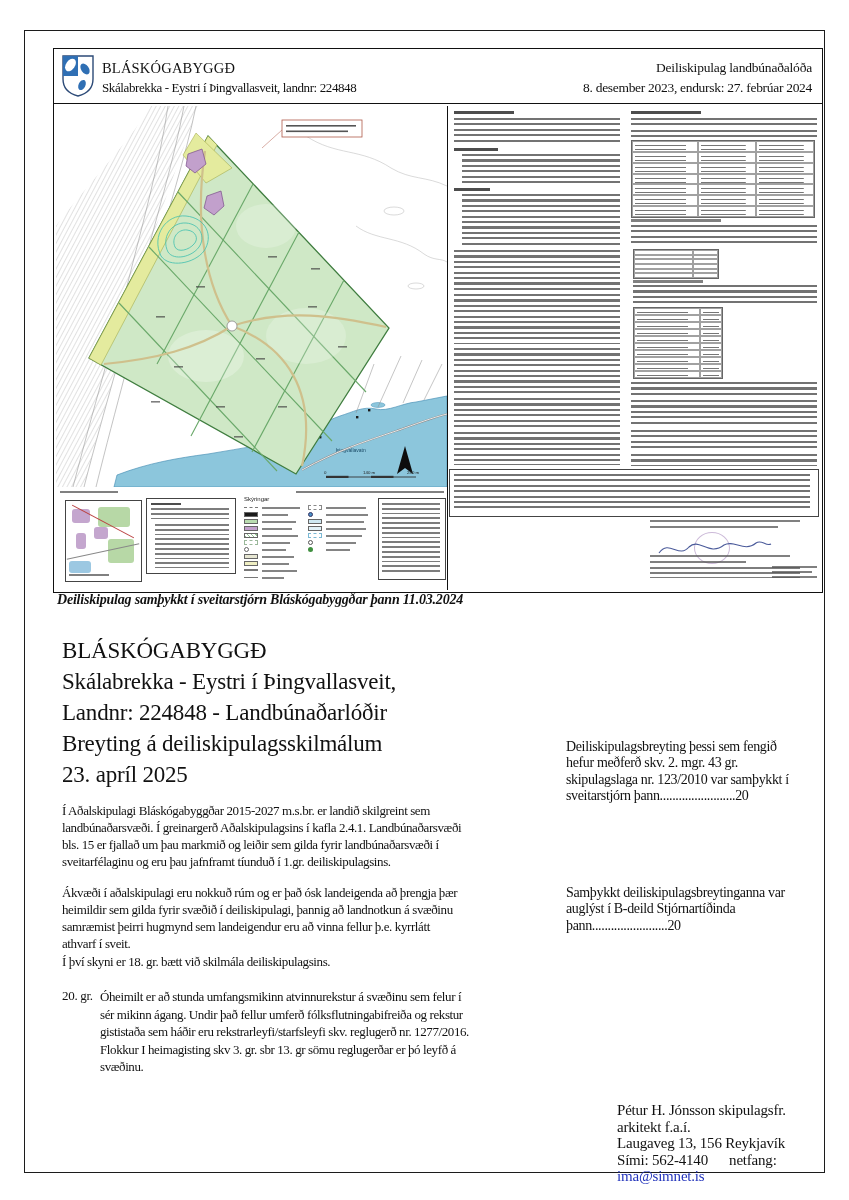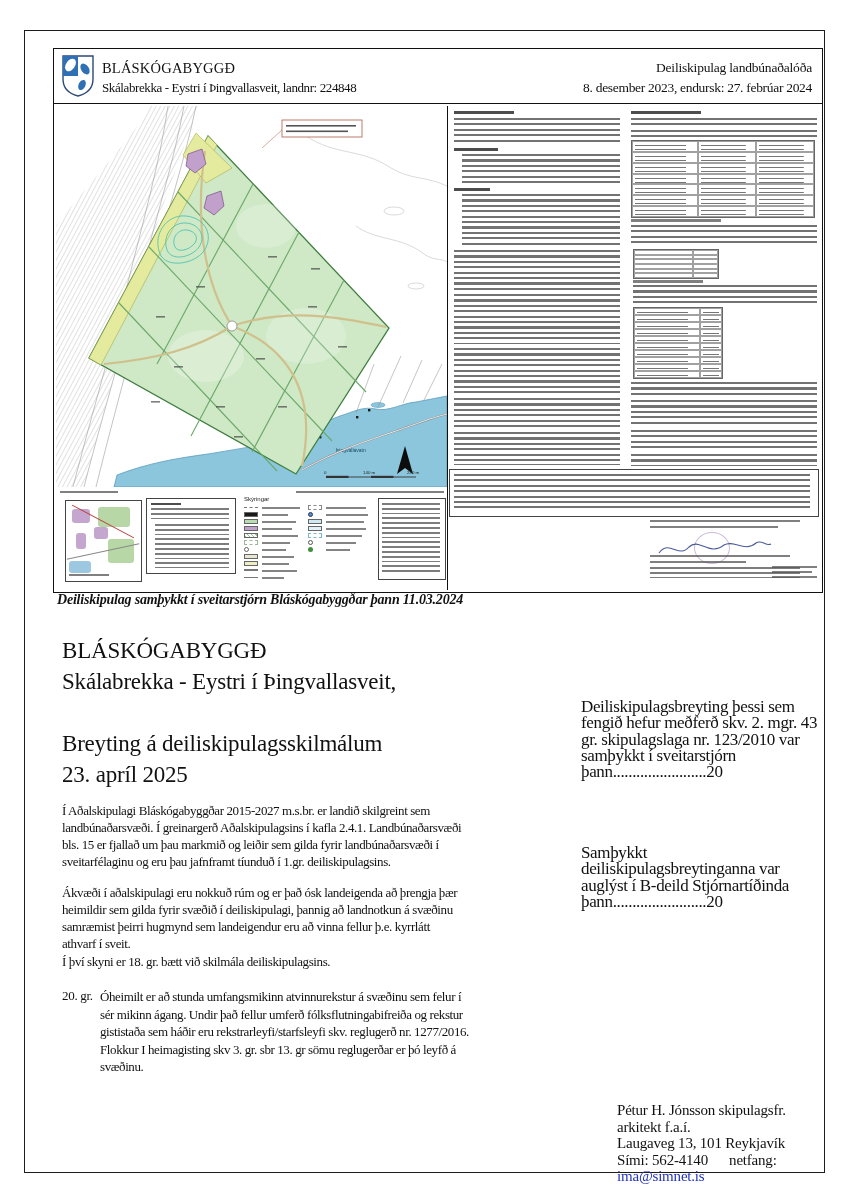--- a/index.html
+++ b/index.html
@@ -29,21 +29,21 @@
   .legend-row{position:absolute;height:6px;}
   .legend-row .sw{position:absolute;left:0;top:0;width:14px;height:5px;box-sizing:border-box;}
   .legend-row .lb{position:absolute;left:18px;top:1.5px;height:2.4px;background:#555;opacity:.72;}
   .legend-title{position:absolute;font-size:6px;color:#222;font-family:"Liberation Sans",sans-serif;}
   
   .caption{position:absolute;left:57px;top:592px;font-size:14px;font-weight:bold;font-style:italic;letter-spacing:-0.2px;}
   .title-line{position:absolute;left:62px;font-size:23px;letter-spacing:-0.2px;white-space:nowrap;}
   .para{position:absolute;left:62px;width:400px;font-size:13px;line-height:17px;letter-spacing:-0.4px;text-align:left;}
   .clause-label{position:absolute;left:62px;top:988px;font-size:13px;letter-spacing:-0.3px;}
   .clause-text{position:absolute;left:100px;top:988px;width:372px;font-size:13px;line-height:17.5px;letter-spacing:-0.4px;}
-  .note{position:absolute;left:581px;width:238px;font-size:17px;line-height:16.3px;letter-spacing:-0.35px;}
+  .note{position:absolute;left:566px;width:238px;font-size:14px;line-height:16.3px;letter-spacing:-0.35px;margin-top:40px;}
   .footer-block{position:absolute;left:617px;top:1102px;width:210px;font-size:15px;line-height:16.5px;letter-spacing:-0.2px;}
   .email{color:var(--c-link,#2233bb);}
   svg text{font-family:"Liberation Sans",sans-serif;}
 </style>
 </head>
 <body>
 
 <div class="page">
   <div class="frame"></div>
 
@@ -384,35 +384,36 @@
       <div class="box" style="left:322px;top:11px;width:66px;height:80px">
         <div class="tl2" style="left:3px;top:4px;width:58px;height:70px"></div>
       </div>
     </div>
   </div>
 
   <div class="caption">Deiliskipulag samþykkt í sveitarstjórn Bláskógabyggðar þann 11.03.2024</div>
 
   <div class="title-line" style="top:638px">BLÁSKÓGABYGGÐ</div>
   <div class="title-line" style="top:669px">Skálabrekka - Eystri í Þingvallasveit,</div>
+  <div class="title-line" style="top:700px">Landnr: 224848 - Landbúnaðarlóðir</div>
   <div class="title-line" style="top:731px">Breyting á deiliskipulagsskilmálum</div>
   <div class="title-line" style="top:762px">23. apríl 2025</div>
 
   <div class="para" style="top:802px">Í Aðalskipulagi Bláskógabyggðar 2015-2027 m.s.br. er landið skilgreint sem landbúnaðarsvæði.  Í greinargerð Aðalskipulagsins í kafla 2.4.1. Landbúnaðarsvæði bls. 15 er fjallað um þau markmið og leiðir sem gilda fyrir landbúnaðarsvæði í sveitarfélaginu og eru þau jafnframt tíunduð í 1.gr. deiliskipulagsins.</div>
   <div class="para" style="top:884px">Ákvæði í aðalskipulagi eru nokkuð rúm og er það ósk landeigenda að þrengja þær heimildir sem gilda fyrir svæðið í deiliskipulagi, þannig að landnotkun á svæðinu samræmist þeirri hugmynd sem landeigendur eru að vinna fellur þ.e. kyrrlátt athvarf í sveit.</div>
   <div class="para" style="top:953px">Í því skyni er 18. gr. bætt við skilmála deiliskipulagsins.</div>
   <div class="clause-label">20. gr.</div>
   <div class="clause-text">Óheimilt er að stunda umfangsmikinn atvinnurekstur á svæðinu sem felur í sér mikinn ágang.  Undir það fellur umferð fólksflutningabifreiða og rekstur gististaða sem háðir eru rekstrarleyfi/starfsleyfi skv. reglugerð nr. 1277/2016. Flokkur I heimagisting skv 3. gr. sbr 13. gr sömu reglugerðar er þó leyfð á svæðinu.</div>
 
   <div class="note" style="top:699px">Deiliskipulagsbreyting þessi sem fengið hefur meðferð skv. 2. mgr. 43 gr. skipulagslaga nr. 123/2010 var samþykkt í sveitarstjórn þann........................20</div>
   <div class="note" style="top:845px">Samþykkt deiliskipulagsbreytinganna var auglýst í B-deild Stjórnartíðinda þann........................20</div>
 
   <div class="footer-block">
     <div>Pétur H. Jónsson skipulagsfr. arkitekt f.a.í.</div>
-    <div>Laugaveg 13, 101 Reykjavík</div>
+    <div>Laugaveg 13, 156 Reykjavík</div>
     <div>
       <span>Sími: 562-4140</span>
       <span style="display:inline-block;width:14px"></span>
       <span>netfang:</span>
       <span class="email">ima@simnet.is</span>
     </div>
   </div>
 </div>
 
 </body></html>

